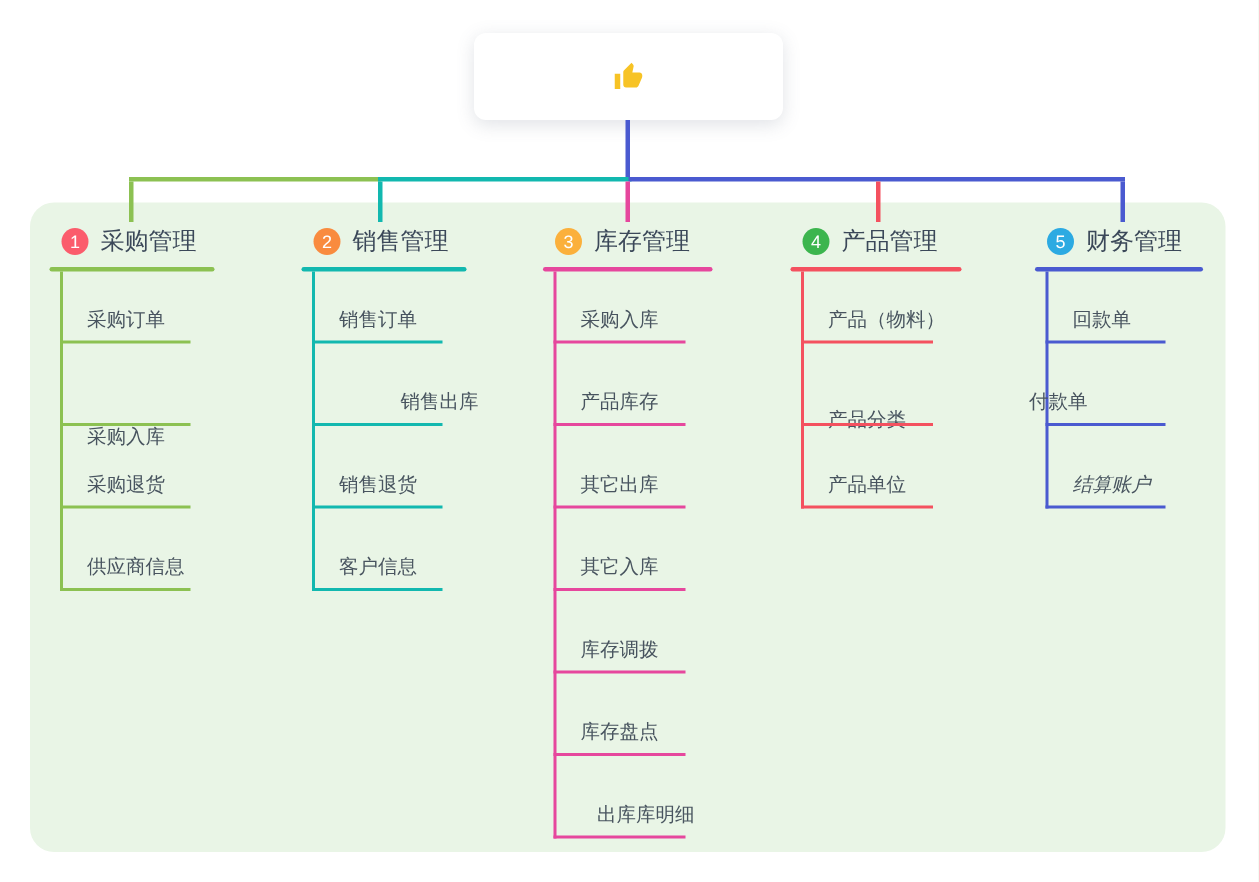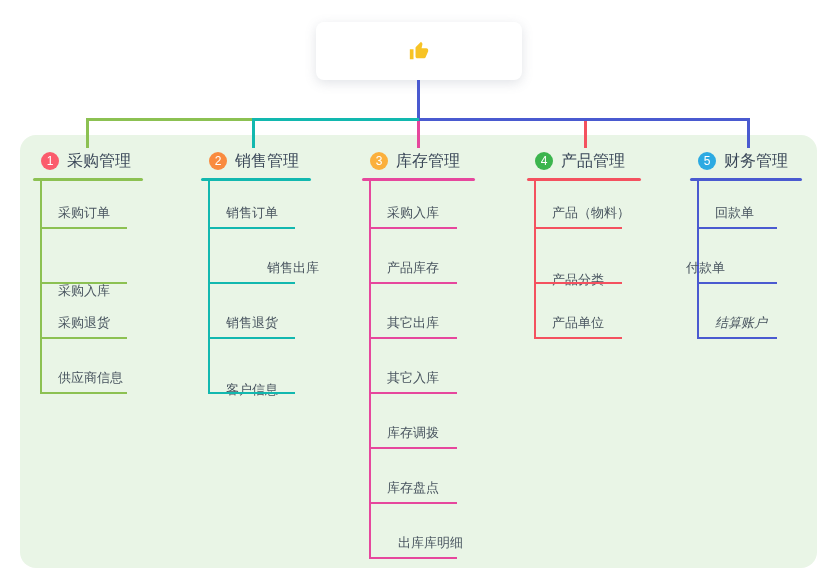--- a/index.html
+++ b/index.html
@@ -87,21 +87,21 @@
   <span>销售管理</span>
 </div>
 <div class="branch-underline lc2" style="left:201px;width:110px;"></div>
 <div class="branch-vline lc2" style="left:208px;height:213px;"></div>
 <div class="child-label" style="left:226px;top:204px;">销售订单</div>
 <div class="child-line lc2" style="left:208px;top:227px;width:87px;"></div>
 <div class="child-label" style="left:226px;top:259px;margin-left:41px;">销售出库</div>
 <div class="child-line lc2" style="left:208px;top:282px;width:87px;"></div>
 <div class="child-label" style="left:226px;top:314px;">销售退货</div>
 <div class="child-line lc2" style="left:208px;top:337px;width:87px;"></div>
-<div class="child-label" style="left:226px;top:381px;">客户信息</div>
+<div class="child-label" style="left:226px;top:369px;">客户信息</div>
 <div class="child-line lc2" style="left:208px;top:392px;width:87px;"></div>
 
 <div class="branch-header" style="left:370px;">
   <span class="badge bc3">3</span>
   <span>库存管理</span>
 </div>
 <div class="branch-underline lc3" style="left:362px;width:113px;"></div>
 <div class="branch-vline lc3" style="left:369px;height:378px;"></div>
 <div class="child-label" style="left:387px;top:204px;">采购入库</div>
 <div class="child-line lc3" style="left:369px;top:227px;width:88px;"></div>

